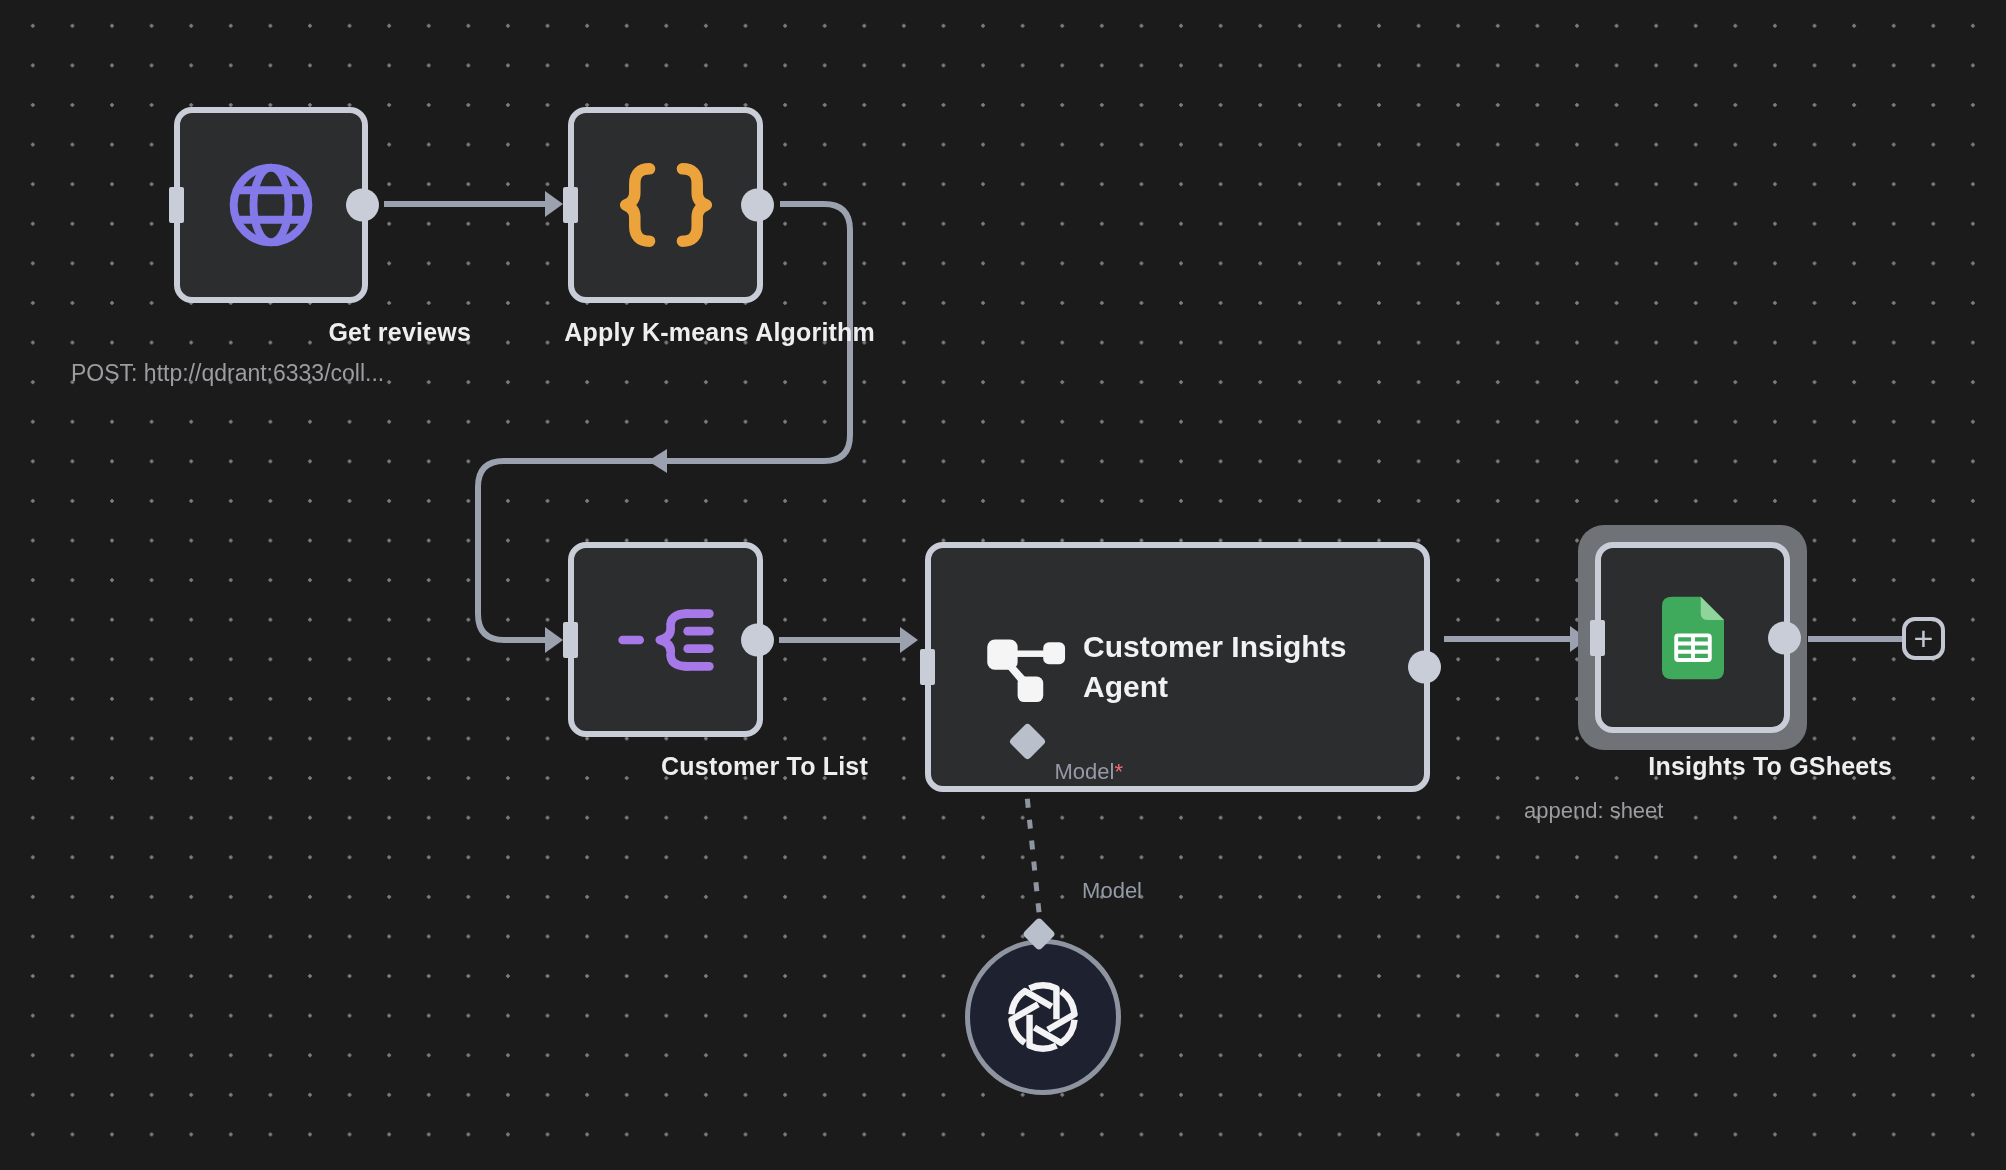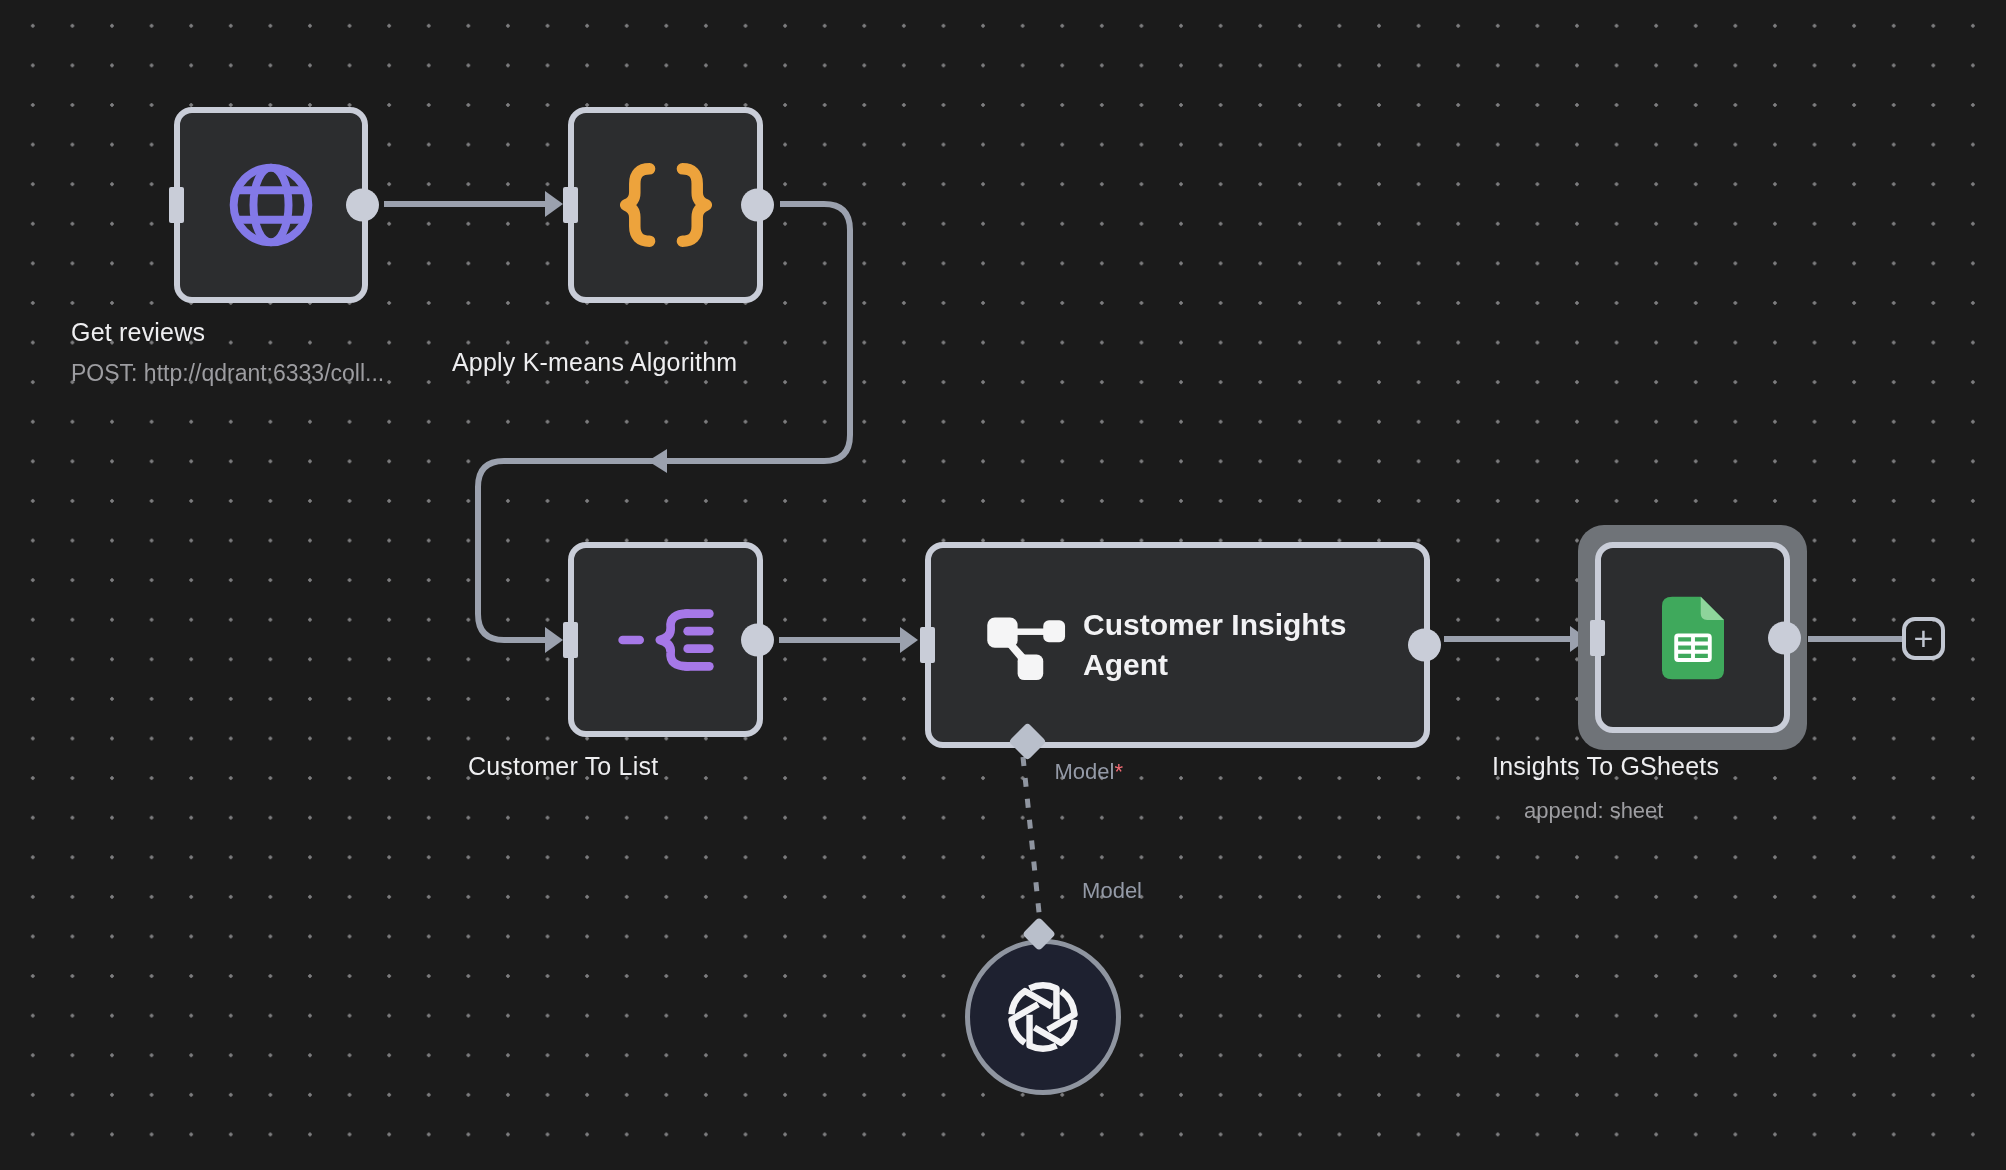--- a/index.html
+++ b/index.html
@@ -32,22 +32,22 @@
   }
   .port-out{
     position:absolute;right:-17px;top:50%;transform:translateY(-50%);
     width:33px;height:33px;background:#c9cdd8;border-radius:50%;z-index:4;
   }
   .diamond{
     position:absolute;width:27px;height:27px;background:#b9bfcb;border-radius:4px;
     transform:rotate(45deg);z-index:4;
   }
   .node-label{
-    position:absolute;z-index:3;text-align:left;color:#eeeef0;
-    font-size:25px;font-weight:400;letter-spacing:.2px;
+    position:absolute;z-index:3;text-align:right;color:#eeeef0;
+    font-size:25px;font-weight:700;letter-spacing:.2px;
   }
   .node-sub{
     position:absolute;z-index:3;text-align:left;color:#9d9da1;
     font-size:23px;font-weight:400;
   }
   .port-label{
     position:absolute;z-index:3;text-align:right;color:#949aa7;
     font-size:22px;font-weight:400;
   }
   .asterisk{color:#ef6a73;}
@@ -121,39 +121,39 @@
   <div class="node" style="left:568px;top:107px;width:195px;height:196px;">
     <span class="port-in"></span>
     <span class="port-out"></span>
     <svg width="92" height="86" viewBox="0 0 56 52">
       <g stroke="#eda33c" stroke-width="7" fill="none" stroke-linecap="round" stroke-linejoin="round">
         <path d="M 18 4 Q 9 4 9 13 V 18.5 Q 9 24 3.5 26 Q 9 28 9 33.5 V 39 Q 9 48 18 48"></path>
         <path d="M 38 4 Q 47 4 47 13 V 18.5 Q 47 24 52.5 26 Q 47 28 47 33.5 V 39 Q 47 48 38 48"></path>
       </g>
     </svg>
   </div>
-  <div class="node-label" style="left:452px;top:318px;width:400px;margin-top:30px;">Apply K-means Algorithm</div>
+  <div class="node-label" style="left:475px;top:318px;width:400px;">Apply K-means Algorithm</div>
 
   <div class="node" style="left:568px;top:542px;width:195px;height:195px;">
     <span class="port-in"></span>
     <span class="port-out"></span>
     <svg width="96" height="70" viewBox="0 0 62 42">
       <g stroke="#a678e8" stroke-width="5.6" fill="none" stroke-linecap="round" stroke-linejoin="round">
         <line x1="3" y1="21" x2="14" y2="21"></line>
         <path d="M 45 4 Q 33 4 34 13 Q 34.5 19 27 21 Q 34.5 23 34 29 Q 33 38 45 38"></path>
         <line x1="44" y1="4" x2="59" y2="4"></line>
         <line x1="45" y1="15.3" x2="59" y2="15.3"></line>
         <line x1="45" y1="26.6" x2="59" y2="26.6"></line>
         <line x1="44" y1="38" x2="59" y2="38"></line>
       </g>
     </svg>
   </div>
   <div class="node-label" style="left:468px;top:752px;width:400px;">Customer To List</div>
 
-  <div class="node" style="left:925px;top:542px;width:505px;height:206px;justify-content:flex-start;padding-left:56px;gap:12px;">
+  <div class="node" style="left:925px;top:542px;width:505px;height:250px;justify-content:flex-start;padding-left:56px;gap:12px;">
     <span class="port-in"></span>
     <span class="port-out"></span>
     <svg width="84" height="74" viewBox="0 0 44 39">
       <g fill="#f5f5f6">
         <rect x="0" y="5" width="16" height="16" rx="4"></rect>
         <rect x="29.5" y="6.5" width="11.5" height="11.5" rx="3"></rect>
         <rect x="16" y="24.5" width="13.5" height="13.5" rx="3.5"></rect>
         <rect x="14" y="10.8" width="17" height="3.4"></rect>
         <polygon points="9.5,19 13,17 21.5,26.5 18,29"></polygon>
       </g>

